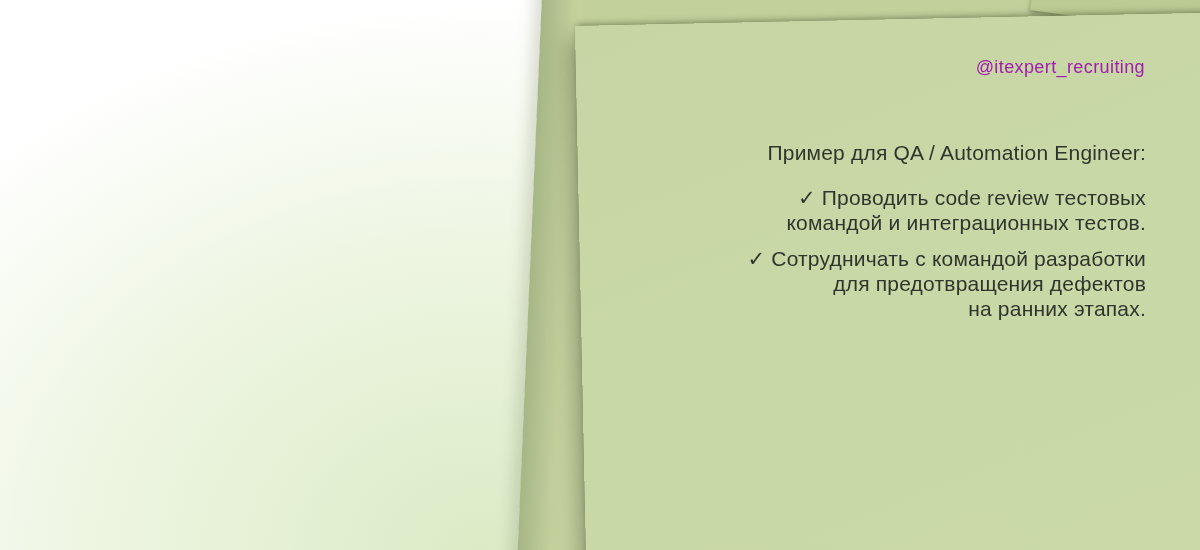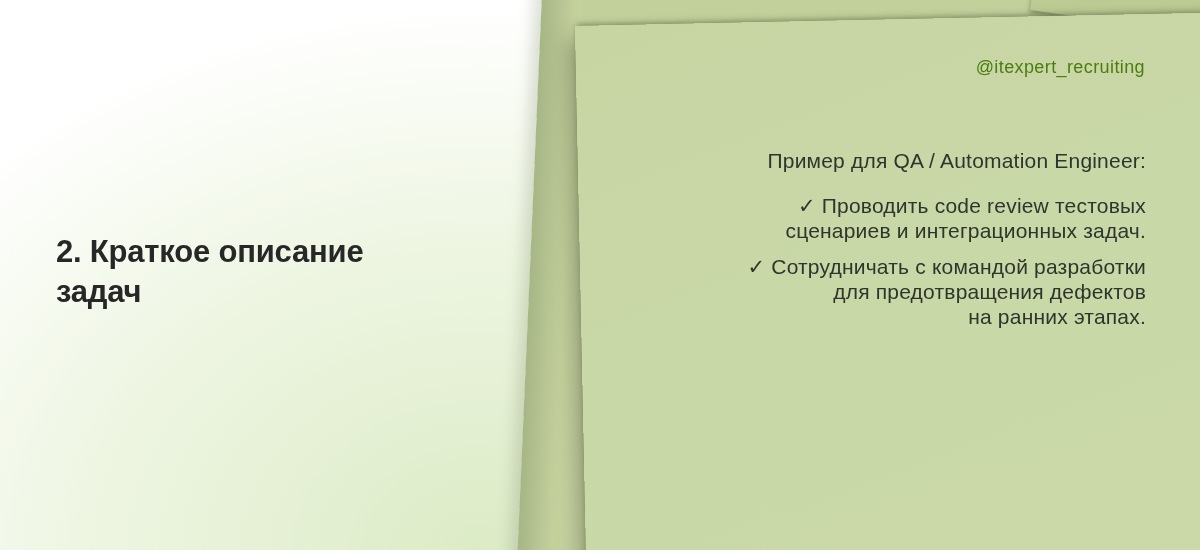--- a/index.html
+++ b/index.html
@@ -79,28 +79,28 @@
     color: #272727;
     white-space: pre-line;
   }
   
   .handle {
     position: absolute;
     top: 57px; right: 55px;
     font-size: 18px;
     line-height: 20px;
     letter-spacing: 0.4px;
-    color: #4d7c0f;
+    color: #a21caf;
     text-align: right;
     margin-left: 46px;
   }
   
   .card-text {
     position: absolute;
-    top: 148px; right: 54px;
+    top: 140px; right: 54px;
     width: 500px;
     text-align: right;
     color: #2f352d;
     font-size: 21px;
     line-height: 25px;
     letter-spacing: 0.2px;
   }
   .card-heading {
     margin: 0 0 20px 0;
   }
@@ -115,27 +115,25 @@
 
 <div class="canvas">
 
   <div class="bg-glow"></div>
 
   <div class="sheet-back"></div>
   <div class="sheet-top"></div>
   <div class="sheet-top-fold"></div>
   <div class="card-front"></div>
 
-  <h1 class="slide-title">2. Краткое описание
-задач</h1>
 
   <div class="handle">@itexpert_recruiting</div>
 
   <div class="card-text">
     <p class="card-heading">Пример для QA / Automation Engineer:</p>
     <p class="bullet">✓ Проводить code review тестовых
-сценариев и интеграционных задач.</p>
+командой и интеграционных тестов.</p>
     <p class="bullet">✓ Сотрудничать с командой разработки
 для предотвращения дефектов
 на ранних этапах.</p>
   </div>
 
 </div>
 
 </body></html>

